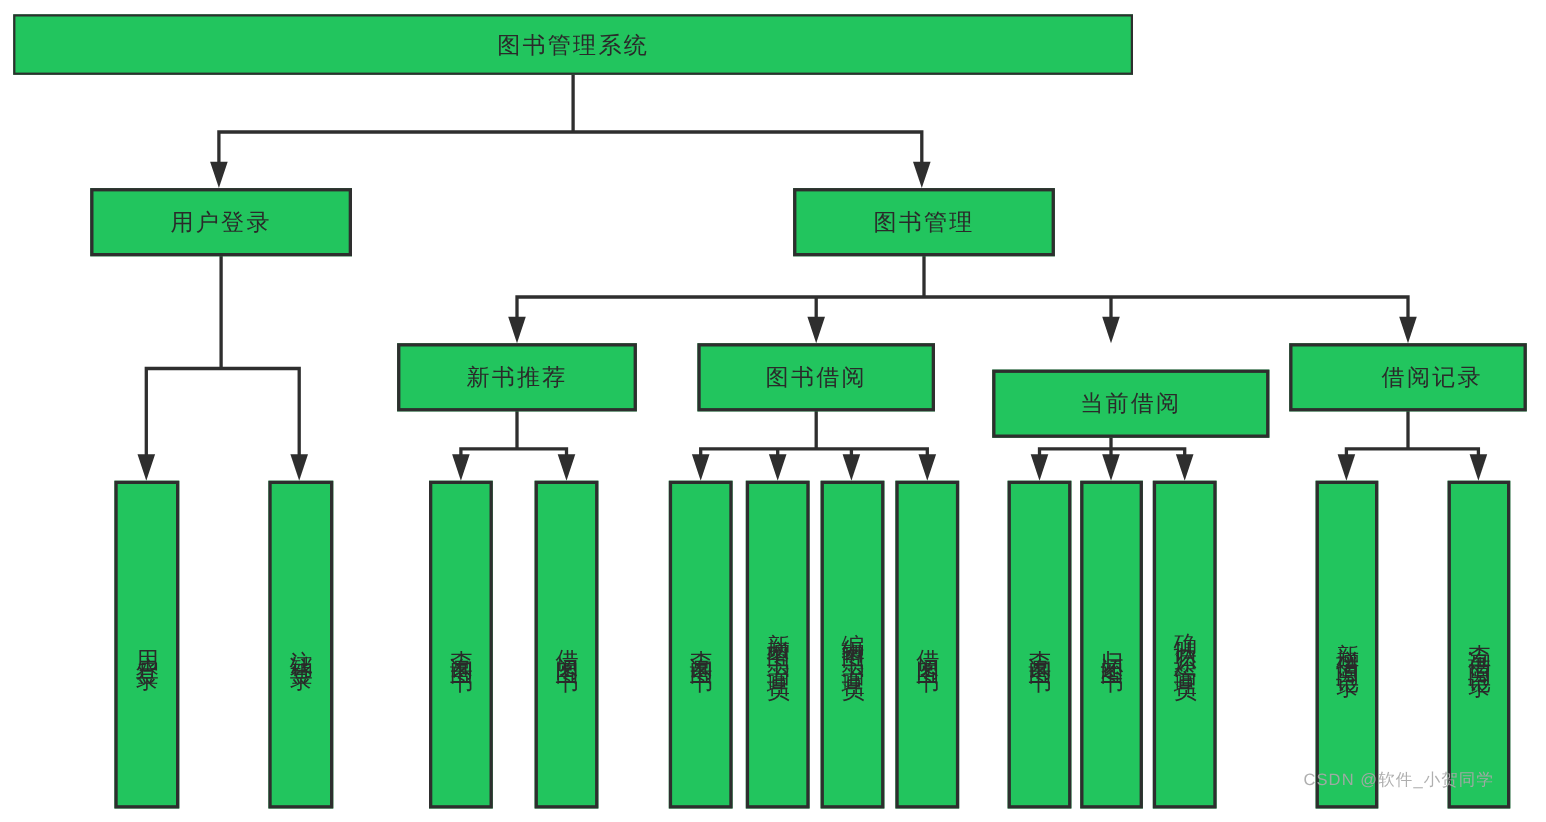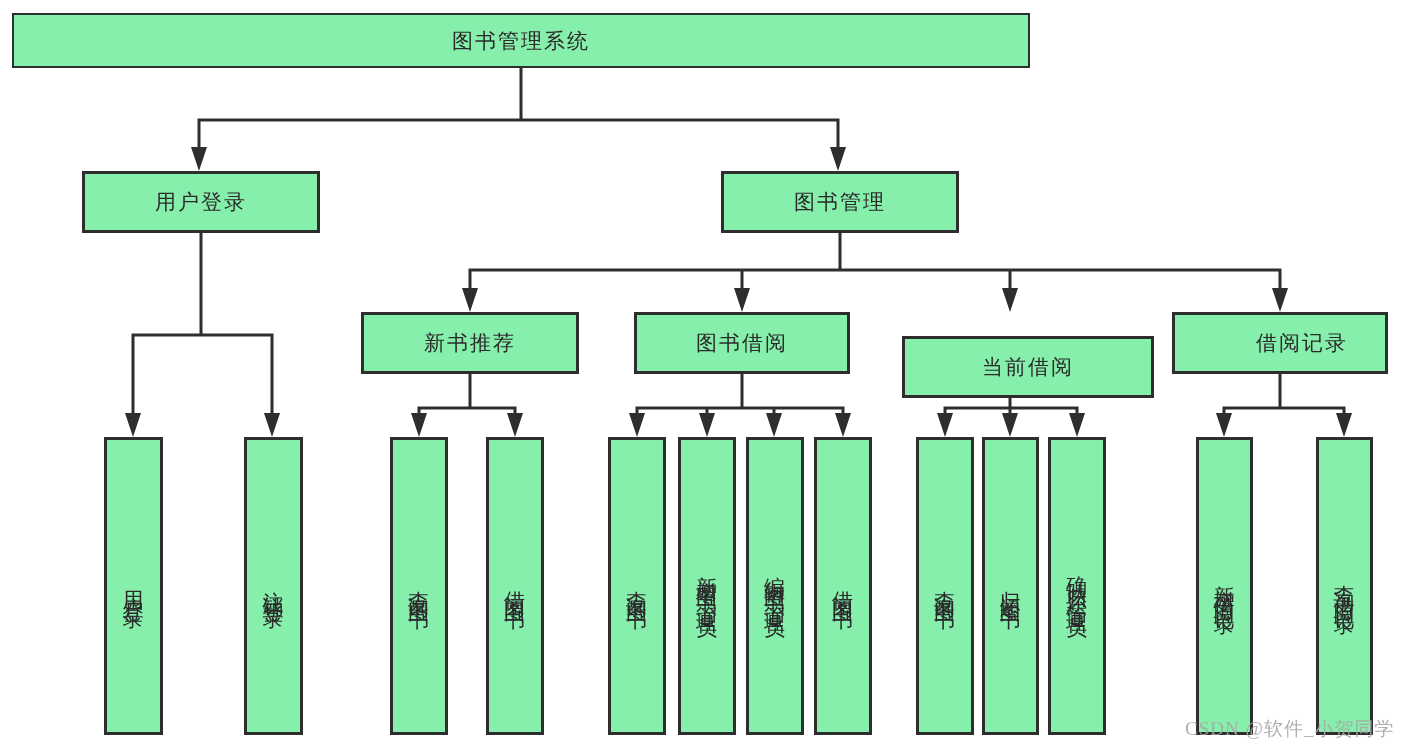--- a/index.html
+++ b/index.html
@@ -18,21 +18,21 @@
   .wires {
     position: absolute;
     left: 0; top: 0;
     width: 1405px; height: 747px;
     pointer-events: none;
   }
   .node {
     position: absolute;
     box-sizing: border-box;
     border: 3px solid #2e2e2e;
-    background: #86efac;
+    background: #22c55e;
     display: flex;
     align-items: center;
     justify-content: center;
     color: #2a2a2a;
   }
   .node.root {
     border-width: 2px;
   }
   .hlabel {
     font-size: 21px;
@@ -43,26 +43,25 @@
     writing-mode: vertical-rl;
     text-orientation: mixed;
     font-size: 21px;
     letter-spacing: 6px;
     line-height: 1;
     white-space: nowrap;
   }
   .watermark {
     position: absolute;
     left: 1185px;
-    top: 716px;
-    font-size: 19px;
+    top: 700px;
+    font-size: 15px;
     color: rgba(168, 168, 168, 0.92);
     letter-spacing: 1px;
     white-space: nowrap;
-    font-family: Liberation Serif, serif;
   }
 </style>
 </head>
 <body>
 
 <div class="canvas">
 
   <svg class="wires" width="1405" height="747" viewBox="0 0 1405 747" xmlns="http://www.w3.org/2000/svg">
     <g stroke="#2e2e2e" stroke-width="3" fill="none" stroke-linecap="square">
 

